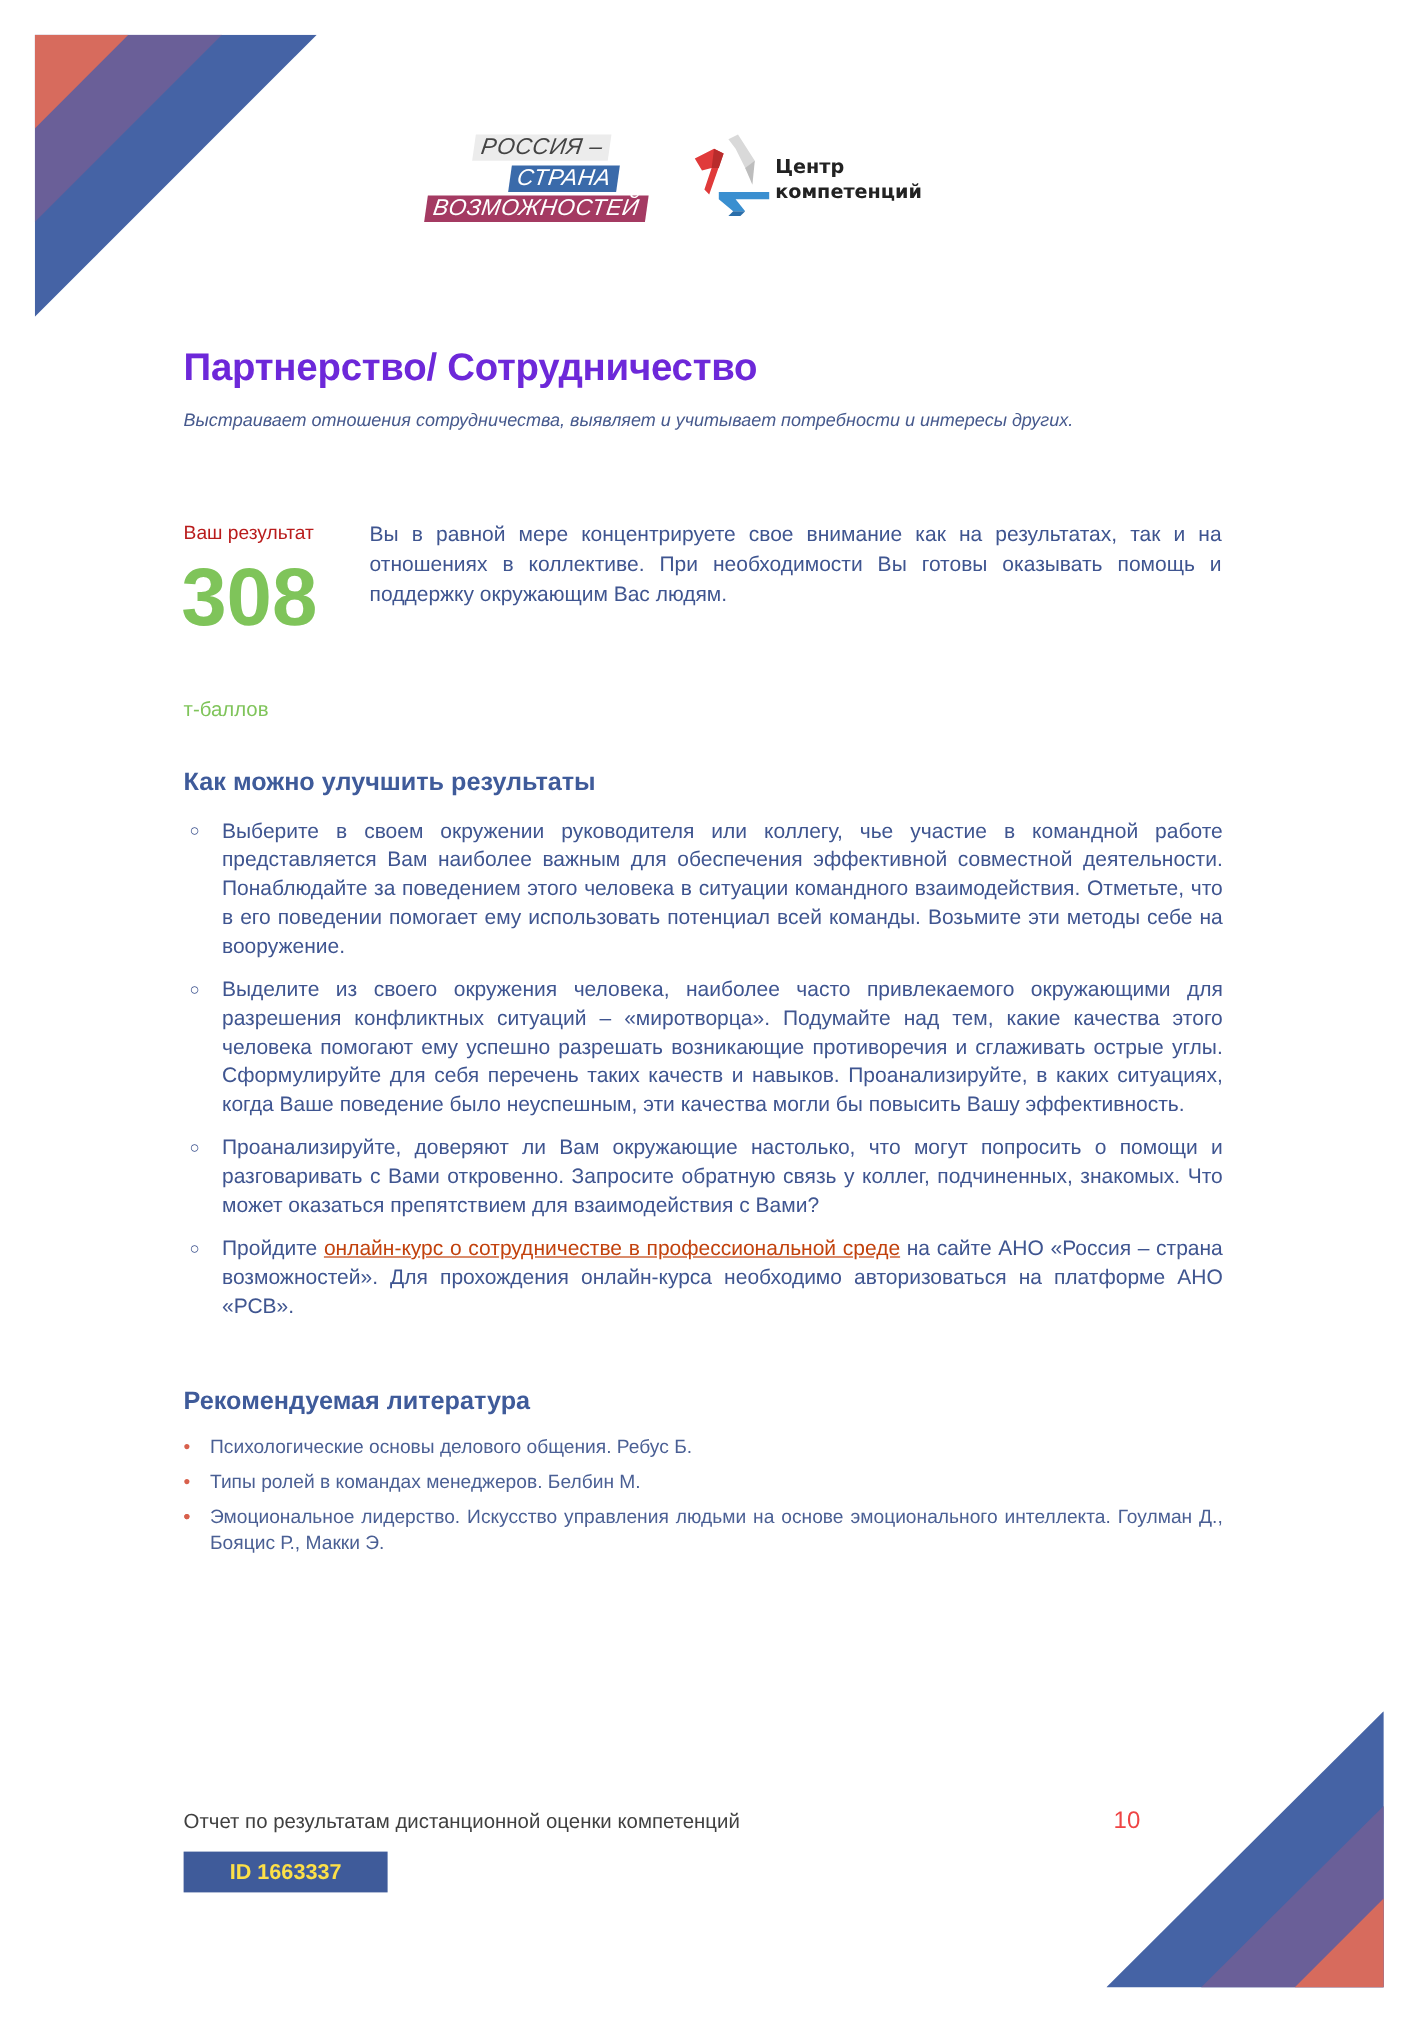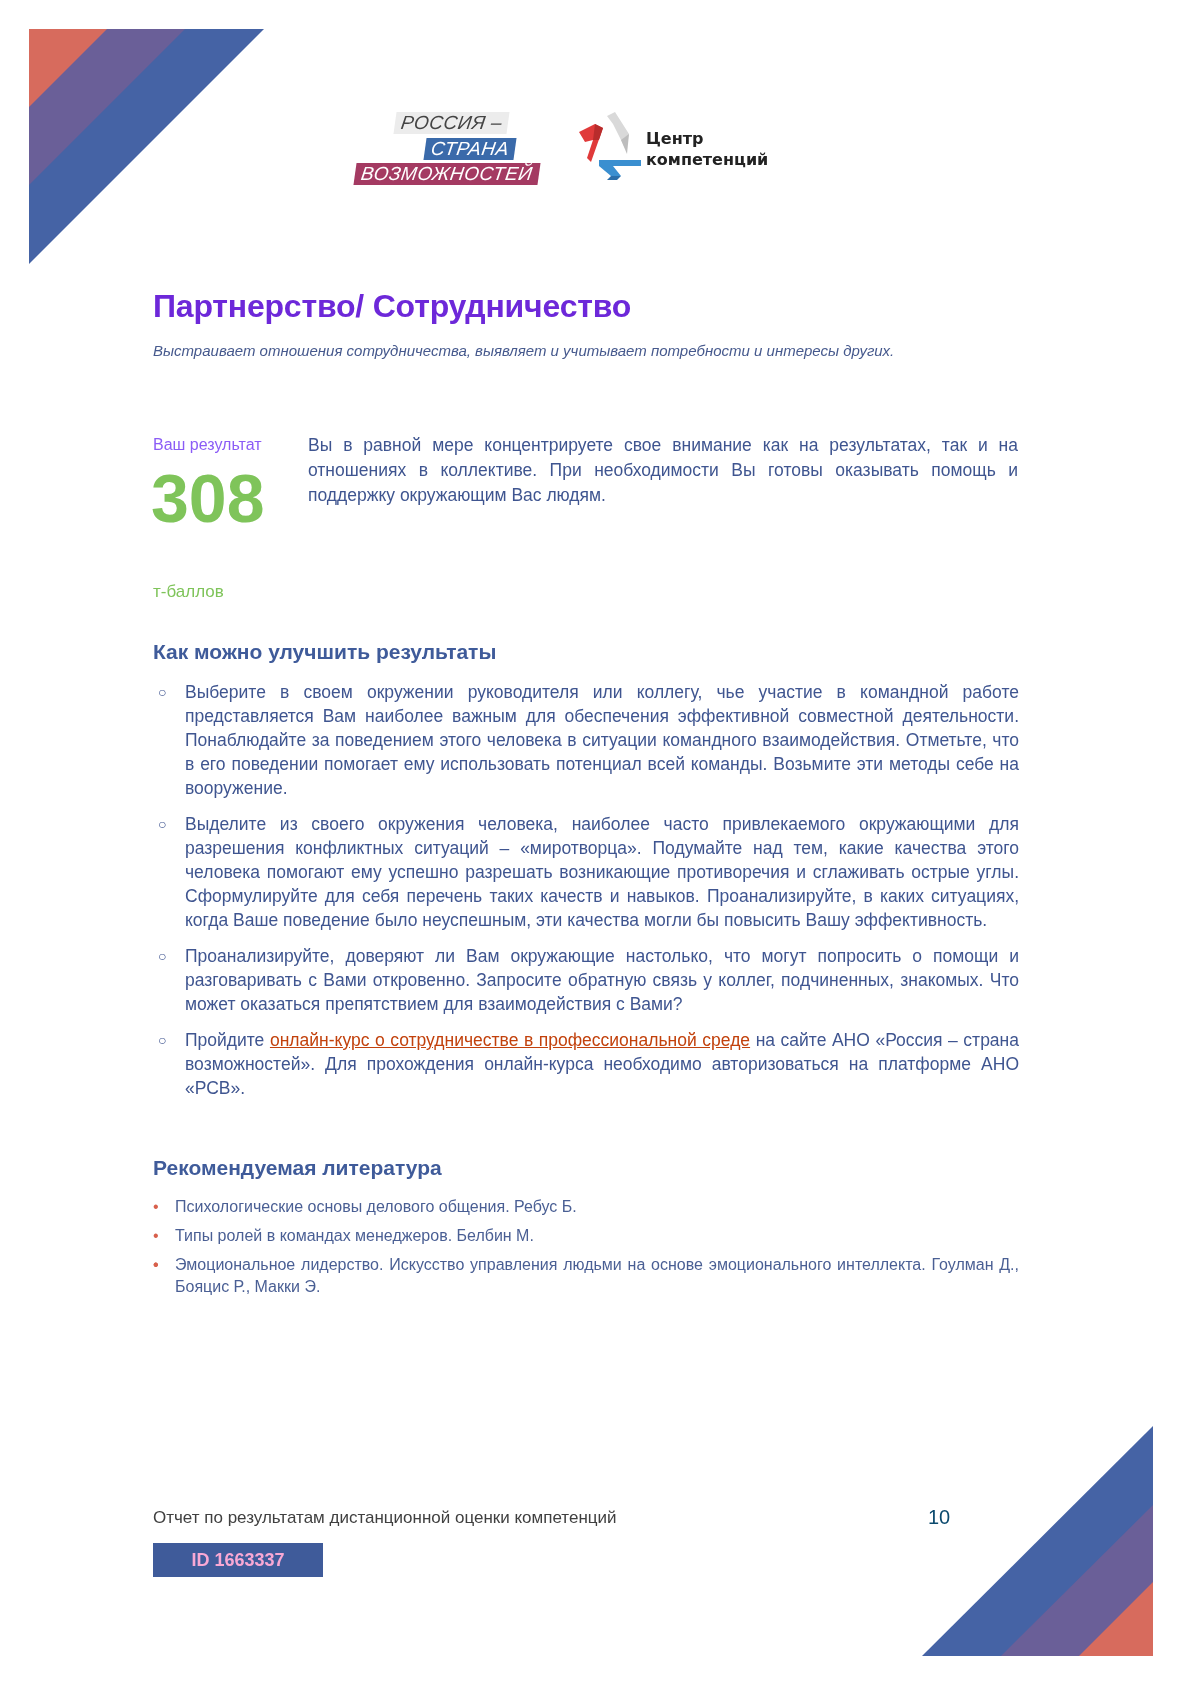--- a/index.html
+++ b/index.html
@@ -16,41 +16,41 @@
   .rsv-line { position: absolute; font-style: italic; font-size: 19px; line-height: 22px; padding: 0 6px; transform: skewX(-8deg); letter-spacing: 0.5px; }
   .rsv-1 { left: 40px; top: 2px; background: #ececec; color: #444; }
   .rsv-2 { left: 70px; top: 28px; background: #3a6aaa; color: #fff; }
   .rsv-3 { left: 0px; top: 53px; background: #a43a62; color: #fff; }
   .logo-cc { position: absolute; left: 575px; top: 108px; width: 240px; height: 80px; }
   .cc-text { position: absolute; left: 71px; top: 20px; font-family: "DejaVu Sans", sans-serif; font-weight: bold; font-size: 16px; line-height: 21px; color: #222; }
 
   .title { left: 153px; top: 288px; font-size: 32px; font-weight: bold; color: #6d28d9; letter-spacing: -0.2px; }
   .subtitle { left: 153px; top: 342px; font-size: 15px; font-style: italic; color: #46598d; text-align: center; }
 
-  .score-label { left: 153px; top: 436px; font-size: 16px; color: #8b5cf6; }
+  .score-label { left: 153px; top: 436px; font-size: 16px; color: #b91c1c; }
   .score-value { left: 151px; top: 458px; font-size: 68px; font-weight: bold; color: #7fc45a; line-height: 80px; }
   .score-unit { left: 153px; top: 542px; font-size: 17px; color: #7fc45a; margin-top: 40px; }
   .score-desc { left: 308px; top: 433px; width: 710px; font-size: 17.5px; line-height: 25px; text-align: justify; color: #3f5590; }
 
   .h2 { font-size: 21px; font-weight: bold; color: #3f5b9a; }
   .h2-improve { left: 153px; top: 640px; }
   .h2-lit { left: 153px; top: 1156px; }
 
   .tips { left: 153px; top: 680px; width: 866px; margin: 0; padding: 0; list-style: none; }
   .tip { position: relative; padding-left: 32px; font-size: 17.5px; line-height: 24px; text-align: justify; color: #3f5590; margin-bottom: 12px; }
   .tip .bullet { position: absolute; left: 5px; top: 0; font-size: 14px; color: #3f5590; }
   .tip .link { color: #c2410c; text-decoration: underline; }
 
   .lit { left: 153px; top: 1196px; width: 866px; margin: 0; padding: 0; list-style: none; }
   .lit-item { position: relative; padding-left: 22px; font-size: 16px; line-height: 22px; text-align: justify; color: #4a5f94; margin-bottom: 7px; }
   .lit-item .dot { position: absolute; left: 0; top: 0; color: #d8604c; font-size: 16px; }
 
   .footer-text { left: 153px; top: 1508px; font-size: 17px; color: #404040; }
-  .page-num { left: 928px; top: 1506px; font-size: 20px; color: #0c4a6e; }
-  .id-badge { left: 153px; top: 1543px; width: 170px; height: 34px; background: #3f5b9a; color: #f9a8d4; font-size: 18px; font-weight: bold; line-height: 34px; text-align: center; }
+  .page-num { left: 928px; top: 1506px; font-size: 20px; color: #ef4444; }
+  .id-badge { left: 153px; top: 1543px; width: 170px; height: 34px; background: #3f5b9a; color: #fde047; font-size: 18px; font-weight: bold; line-height: 34px; text-align: center; }
 </style>
 </head>
 <body>
 
 <svg class="stripes" style="left:29px;top:29px;" width="236" height="236" viewBox="0 0 236 236">
   <polygon points="0,0 235,0 0,235" fill="#4563a5"></polygon>
   <polygon points="0,0 156,0 0,156" fill="#6a5f98"></polygon>
   <polygon points="0,0 78,0 0,78" fill="#d76b5d"></polygon>
 </svg>
 

